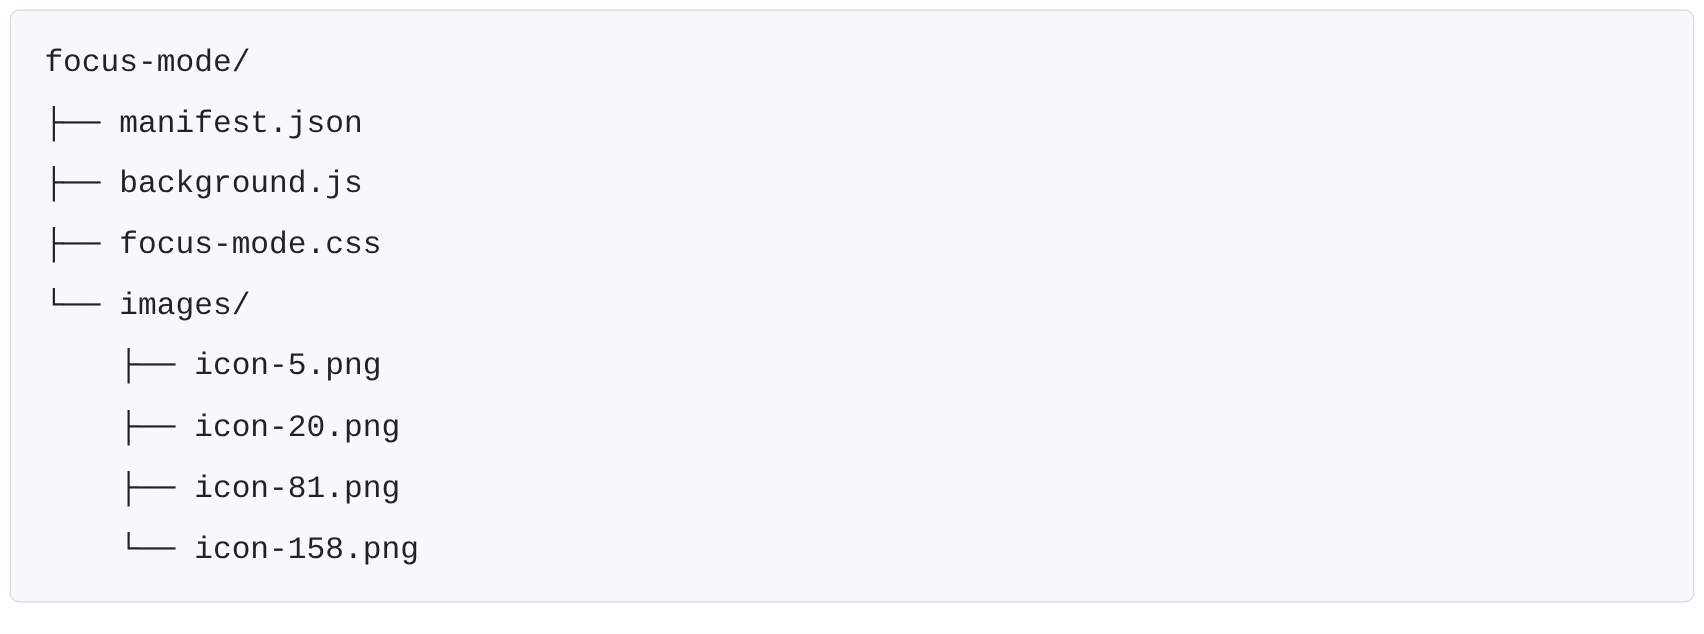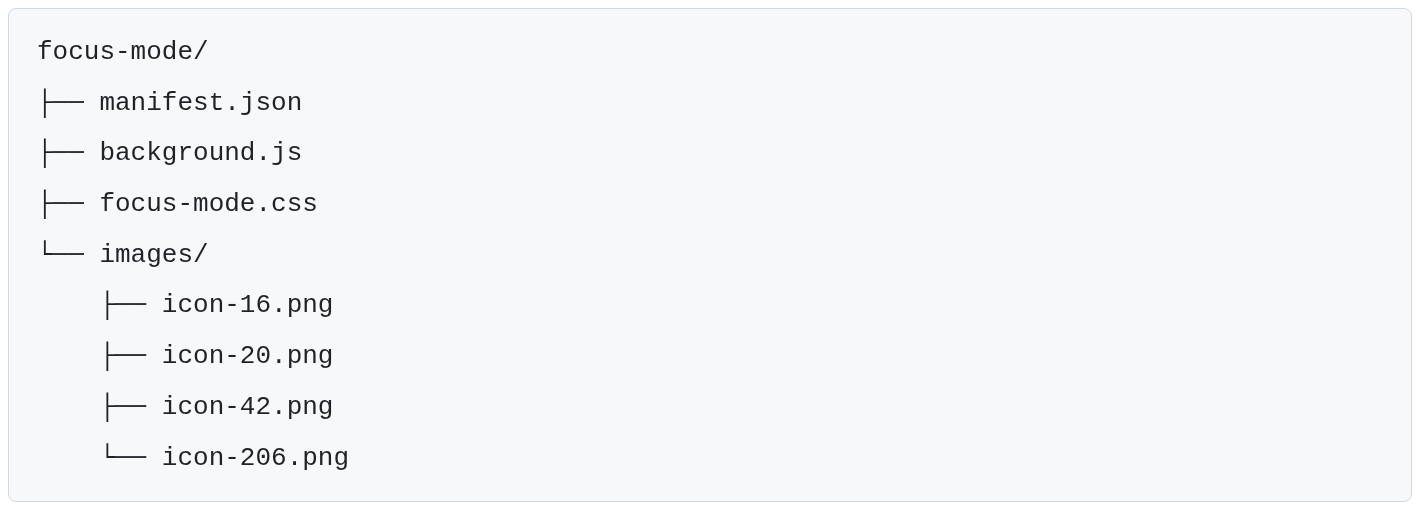--- a/index.html
+++ b/index.html
@@ -26,16 +26,16 @@
     }
   </style>
 </head>
 <body>
 
 <div class="code-block"><span>focus-mode/</span>
 <span>├── manifest.json</span>
 <span>├── background.js</span>
 <span>├── focus-mode.css</span>
 <span>└── images/</span>
-<span>    ├── icon-16.png</span>
+<span>    ├── icon-5.png</span>
 <span>    ├── icon-20.png</span>
-<span>    ├── icon-42.png</span>
-<span>    └── icon-206.png</span></div>
+<span>    ├── icon-81.png</span>
+<span>    └── icon-158.png</span></div>
 
 </body></html>

